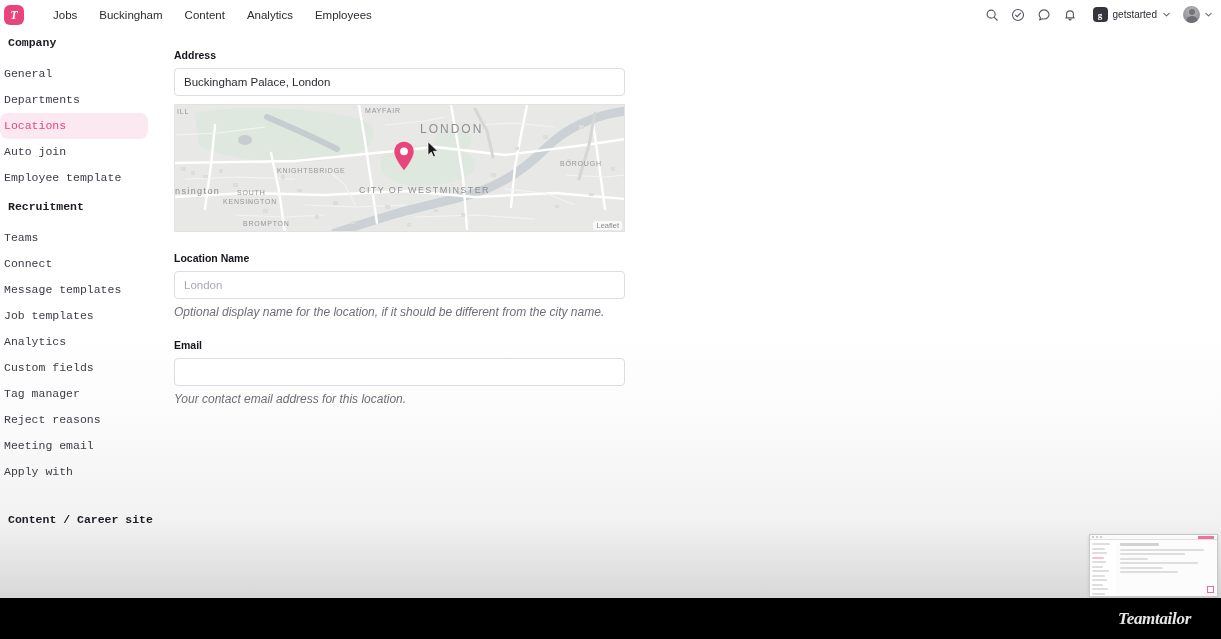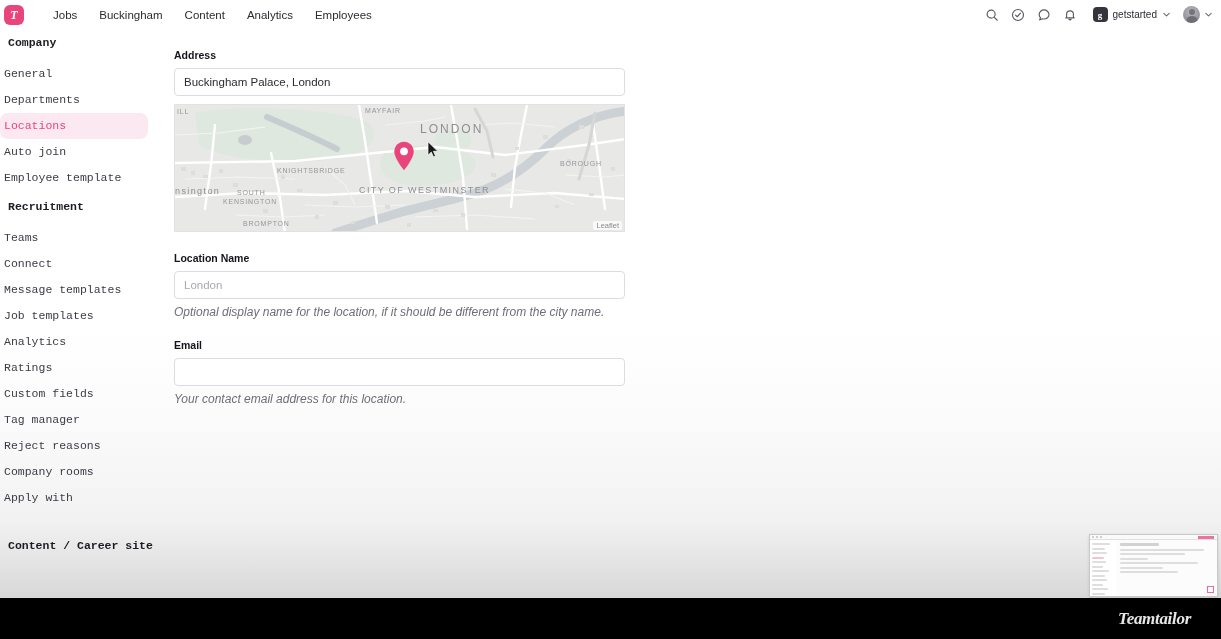--- a/index.html
+++ b/index.html
@@ -295,25 +295,24 @@
     <div class="side-item active">Locations</div>
     <div class="side-item">Auto join</div>
     <div class="side-item">Employee template</div>
 
     <div class="side-head second">Recruitment</div>
     <div class="side-item">Teams</div>
     <div class="side-item">Connect</div>
     <div class="side-item">Message templates</div>
     <div class="side-item">Job templates</div>
     <div class="side-item">Analytics</div>
-    <div class="side-item">Ratings</div>
     <div class="side-item">Custom fields</div>
     <div class="side-item">Tag manager</div>
     <div class="side-item">Reject reasons</div>
-    <div class="side-item">Company rooms</div>
+    <div class="side-item">Meeting email</div>
     <div class="side-item">Apply with</div>
 
     <div class="side-head third">Content / Career site</div>
   </div>
 
   <div class="main">
 
     <div class="field">
       <div class="field-label">Address</div>
       <input class="input" type="text" value="Buckingham Palace, London" style="">

